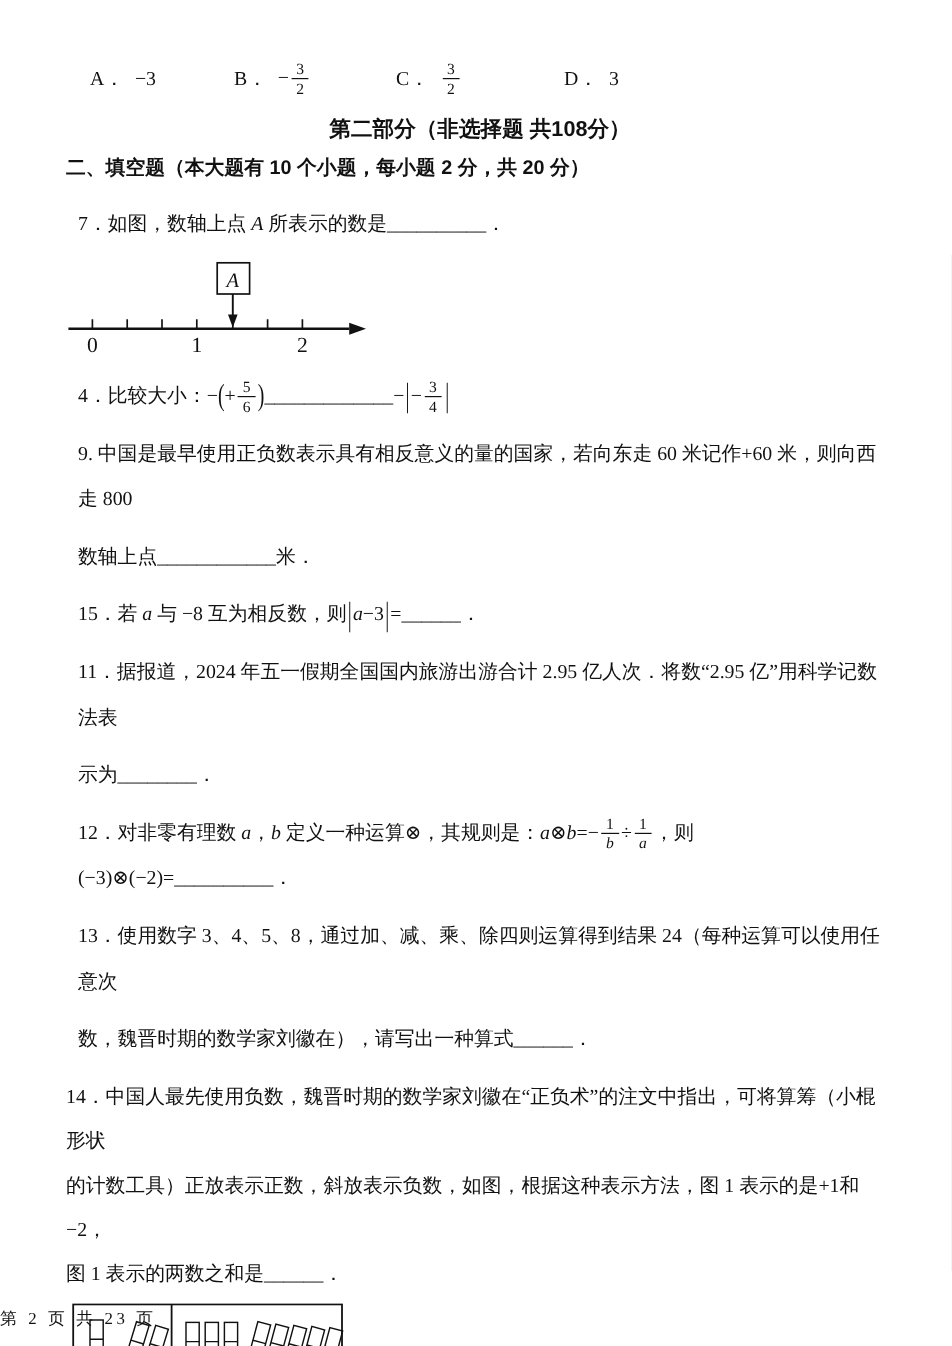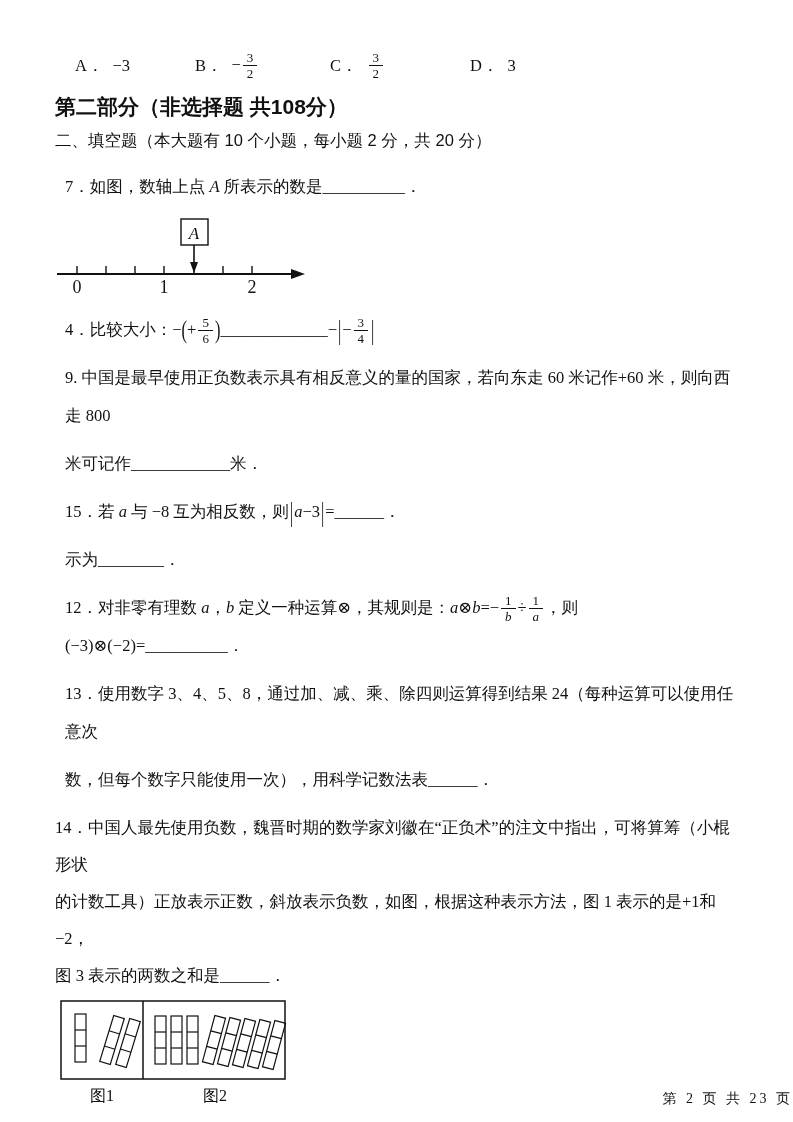--- a/index.html
+++ b/index.html
@@ -8,36 +8,36 @@
     box-sizing:border-box;padding:40px 48px 0 55px;
     font-family:"Liberation Serif","DejaVu Serif",serif;
     color:#111;font-size:16.5px;overflow:hidden;
   }
   .options-row{display:flex;align-items:center;height:52px;padding-left:20px;}
   .option{display:flex;align-items:center;}
   .opt-a{width:120px;}
   .opt-b{width:135px;}
   .opt-c{width:140px;}
   .option .olabel{margin-right:9px;}
-  .heading-center{text-align:left;font-weight:bold;font-size:21px;line-height:30px;
+  .heading-center{text-align:center;font-weight:bold;font-size:18px;line-height:30px;
     font-family:"Liberation Sans","DejaVu Sans",sans-serif;}
-  .heading-left{font-weight:normal;font-size:16.5px;line-height:36px;
+  .heading-left{font-weight:bold;font-size:16.5px;line-height:36px;
     font-family:"Liberation Sans","DejaVu Sans",sans-serif;}
   .q{line-height:38px;margin:10px;}
   .q2{line-height:37px;margin:0;}
   .frac{display:inline-block;text-align:center;vertical-align:middle;margin:0 2px;}
   .frac .fn{display:block;font-size:13px;line-height:14px;padding:0 4px;border-bottom:1px solid #111;}
   .frac .fd{display:block;font-size:13px;line-height:15px;padding:0 4px;}
   .it{font-style:italic;}
   .sup{font-size:11px;vertical-align:6px;line-height:0;}
   .bar{display:inline-block;transform:scaleY(1.7);transform-origin:center;margin:0 1px;}
   .big{display:inline-block;transform:scaleY(1.55);transform-origin:center;}
   figure{margin:0;}
   svg text{font-family:"Liberation Serif","DejaVu Serif",serif;fill:#111;}
-  .footer{position:absolute;left:0;bottom:14px;width:100%;text-align:right;
+  .footer{position:absolute;left:0;bottom:14px;width:100%;text-align:left;
     font-size:14px;letter-spacing:3px;}
 </style>
 </head>
 <body>
 
 <div class="page">
 
   <div class="options-row">
     <div class="option opt-a">
       <span class="olabel">A．</span>
@@ -81,34 +81,35 @@
       </g>
       <text x="22" y="77" font-size="18" text-anchor="middle">0</text>
       <text x="109" y="77" font-size="18" text-anchor="middle">1</text>
       <text x="197" y="77" font-size="18" text-anchor="middle">2</text>
     </svg>
   </figure>
 
   <p class="q"><span>4．比较大小：</span><span>−</span><span class="big">(</span><span>+</span><span class="frac"><span class="fn">5</span><span class="fd">6</span></span><span class="big">)</span><span>_____________</span><span>−</span><span class="bar">|</span><span>−</span><span class="frac"><span class="fn">3</span><span class="fd">4</span></span><span class="bar">|</span></p>
 
   <p class="q"><span>9. 中国是最早使用正负数表示具有相反意义的量的国家，若向东走 60 米记作+60 米，则向西走 800</span></p>
-  <p class="q"><span>米可记作</span><span>____________</span><span>米．</span></p>
+  <p class="q"><span>数轴上点</span><span>____________</span><span>米．</span></p>
 
   <p class="q"><span>15．若 </span><span class="it">a</span><span> 与 −8 互为相反数，则</span><span class="bar">|</span><span class="it">a</span><span>−3</span><span class="bar">|</span><span>=</span><span>______</span><span>．</span></p>
 
+  <p class="q"><span>11．据报道，2024 年五一假期全国国内旅游出游合计 2.95 亿人次．将数“2.95 亿”用科学记数法表</span></p>
   <p class="q"><span>示为</span><span>________</span><span>．</span></p>
 
   <p class="q"><span>12．对非零有理数 </span><span class="it">a</span><span>，</span><span class="it">b</span><span> 定义一种运算⊗，其规则是：</span><span class="it">a</span><span>⊗</span><span class="it">b</span><span>=−</span><span class="frac"><span class="fn">1</span><span class="fd it">b</span></span><span>÷</span><span class="frac"><span class="fn">1</span><span class="fd it">a</span></span><span>，则</span><span>(−3)⊗(−2)=</span><span>__________</span><span>．</span></p>
 
   <p class="q"><span>13．使用数字 3、4、5、8，通过加、减、乘、除四则运算得到结果 24（每种运算可以使用任意次</span></p>
-  <p class="q"><span>数，但每个数字只能使用一次），用科学记数法表</span><span>______</span><span>．</span></p>
+  <p class="q"><span>数，魏晋时期的数学家刘徽在），请写出一种算式</span><span>______</span><span>．</span></p>
 
   <p class="q2"><span>14．中国人最先使用负数，魏晋时期的数学家刘徽在“正负术”的注文中指出，可将算筹（小棍形状</span></p>
   <p class="q2"><span>的计数工具）正放表示正数，斜放表示负数，如图，根据这种表示方法，图 1 表示的是+1和−2，</span></p>
-  <p class="q2"><span>图 3 表示的两数之和是</span><span>______</span><span>．</span></p>
+  <p class="q2"><span>图 1 表示的两数之和是</span><span>______</span><span>．</span></p>
 
   <figure style="margin:6px 0 0 5px;">
     <svg width="240" height="106" viewBox="0 0 240 106">
       <rect x="1" y="1" width="224" height="78" fill="none" stroke="#111" stroke-width="1.5"></rect>
       <line x1="83" y1="1" x2="83" y2="79" stroke="#111" stroke-width="1.5"></line>
 
       <g fill="none" stroke="#111" stroke-width="1.2">
         <rect x="15" y="14" width="11" height="48"></rect>
         <line x1="15" y1="30" x2="26" y2="30"></line>
           <line x1="15" y1="46" x2="26" y2="46"></line>

